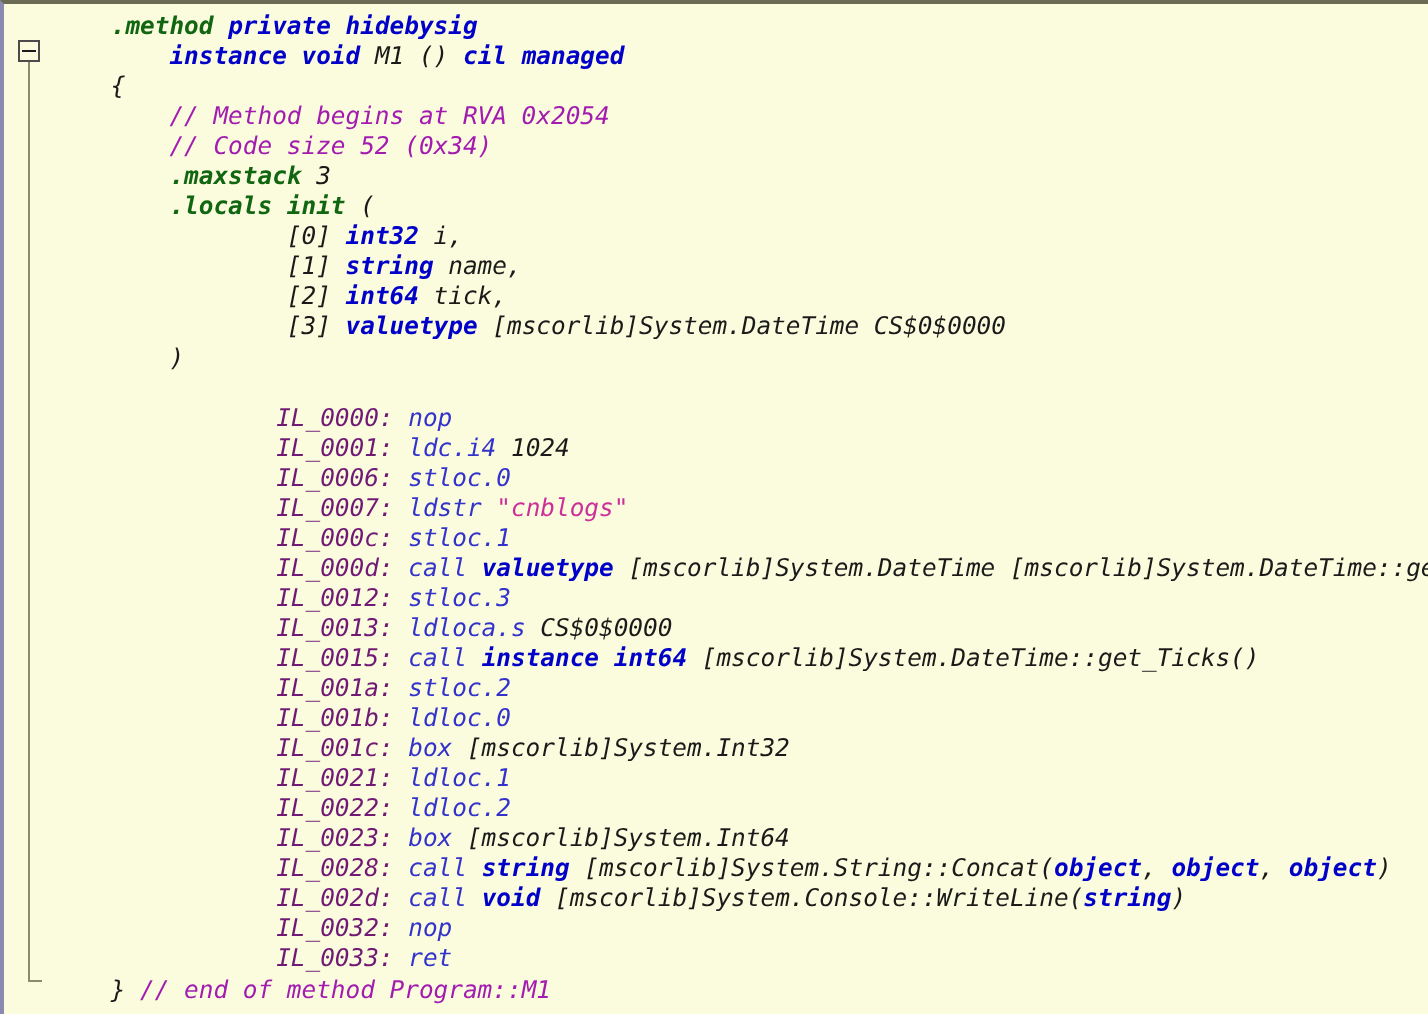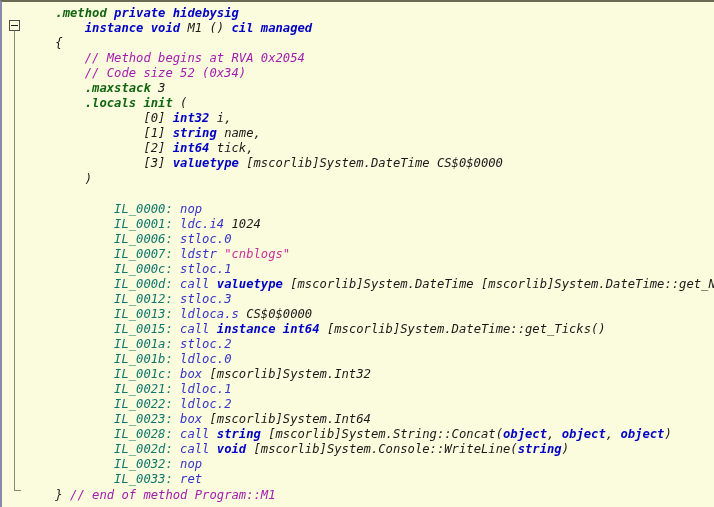--- a/index.html
+++ b/index.html
@@ -79,21 +79,21 @@
     letter-spacing: 0px;
     z-index: 2;
   }
   .ln { display: block; height: 15.05px; padding-left: 24px; }
   .kw   { color: #0000c8; font-weight: bold; }
   .dir  { color: #116611; font-weight: bold; }
   .cmt  { color: #a21caf; }
   .str  { color: #cc2f99; }
   .op   { color: #3333cc; }
   .pln  { color: #1a1a1a; }
-  .lbl  { color: #0f766e; }
+  .lbl  { color: #701a75; margin-left: 24px; }
 </style>
 </head>
 <body>
 
 <div id="viewer">
 
   <div id="gutter">
     <div id="fold-box"></div>
     <div id="fold-line"></div>
     <div id="fold-foot"></div>

